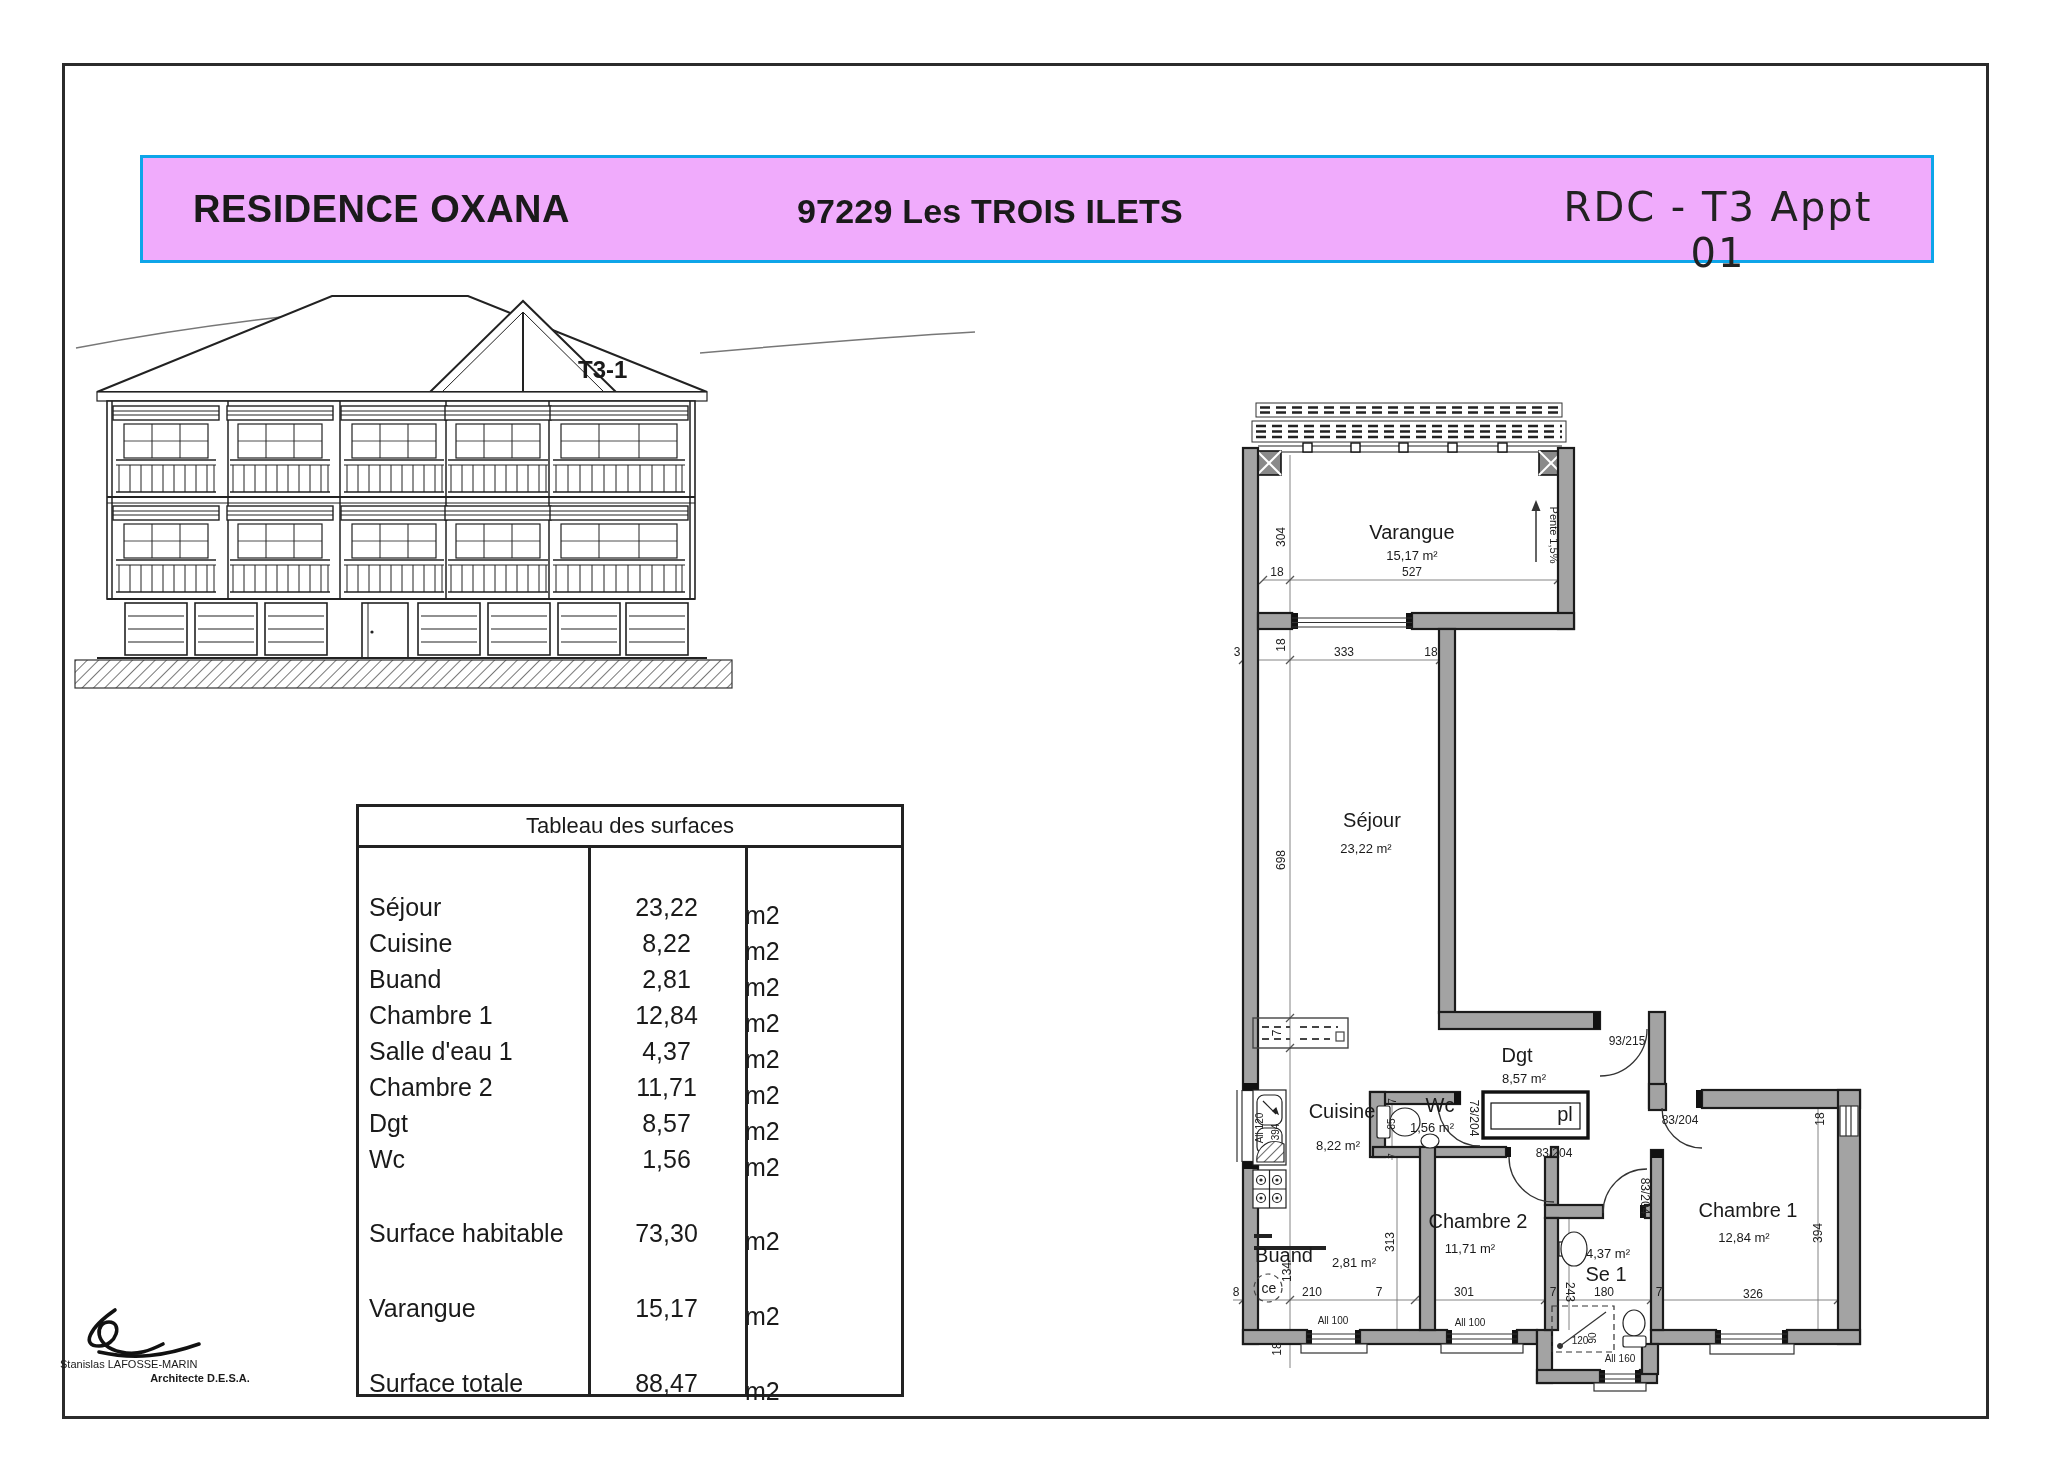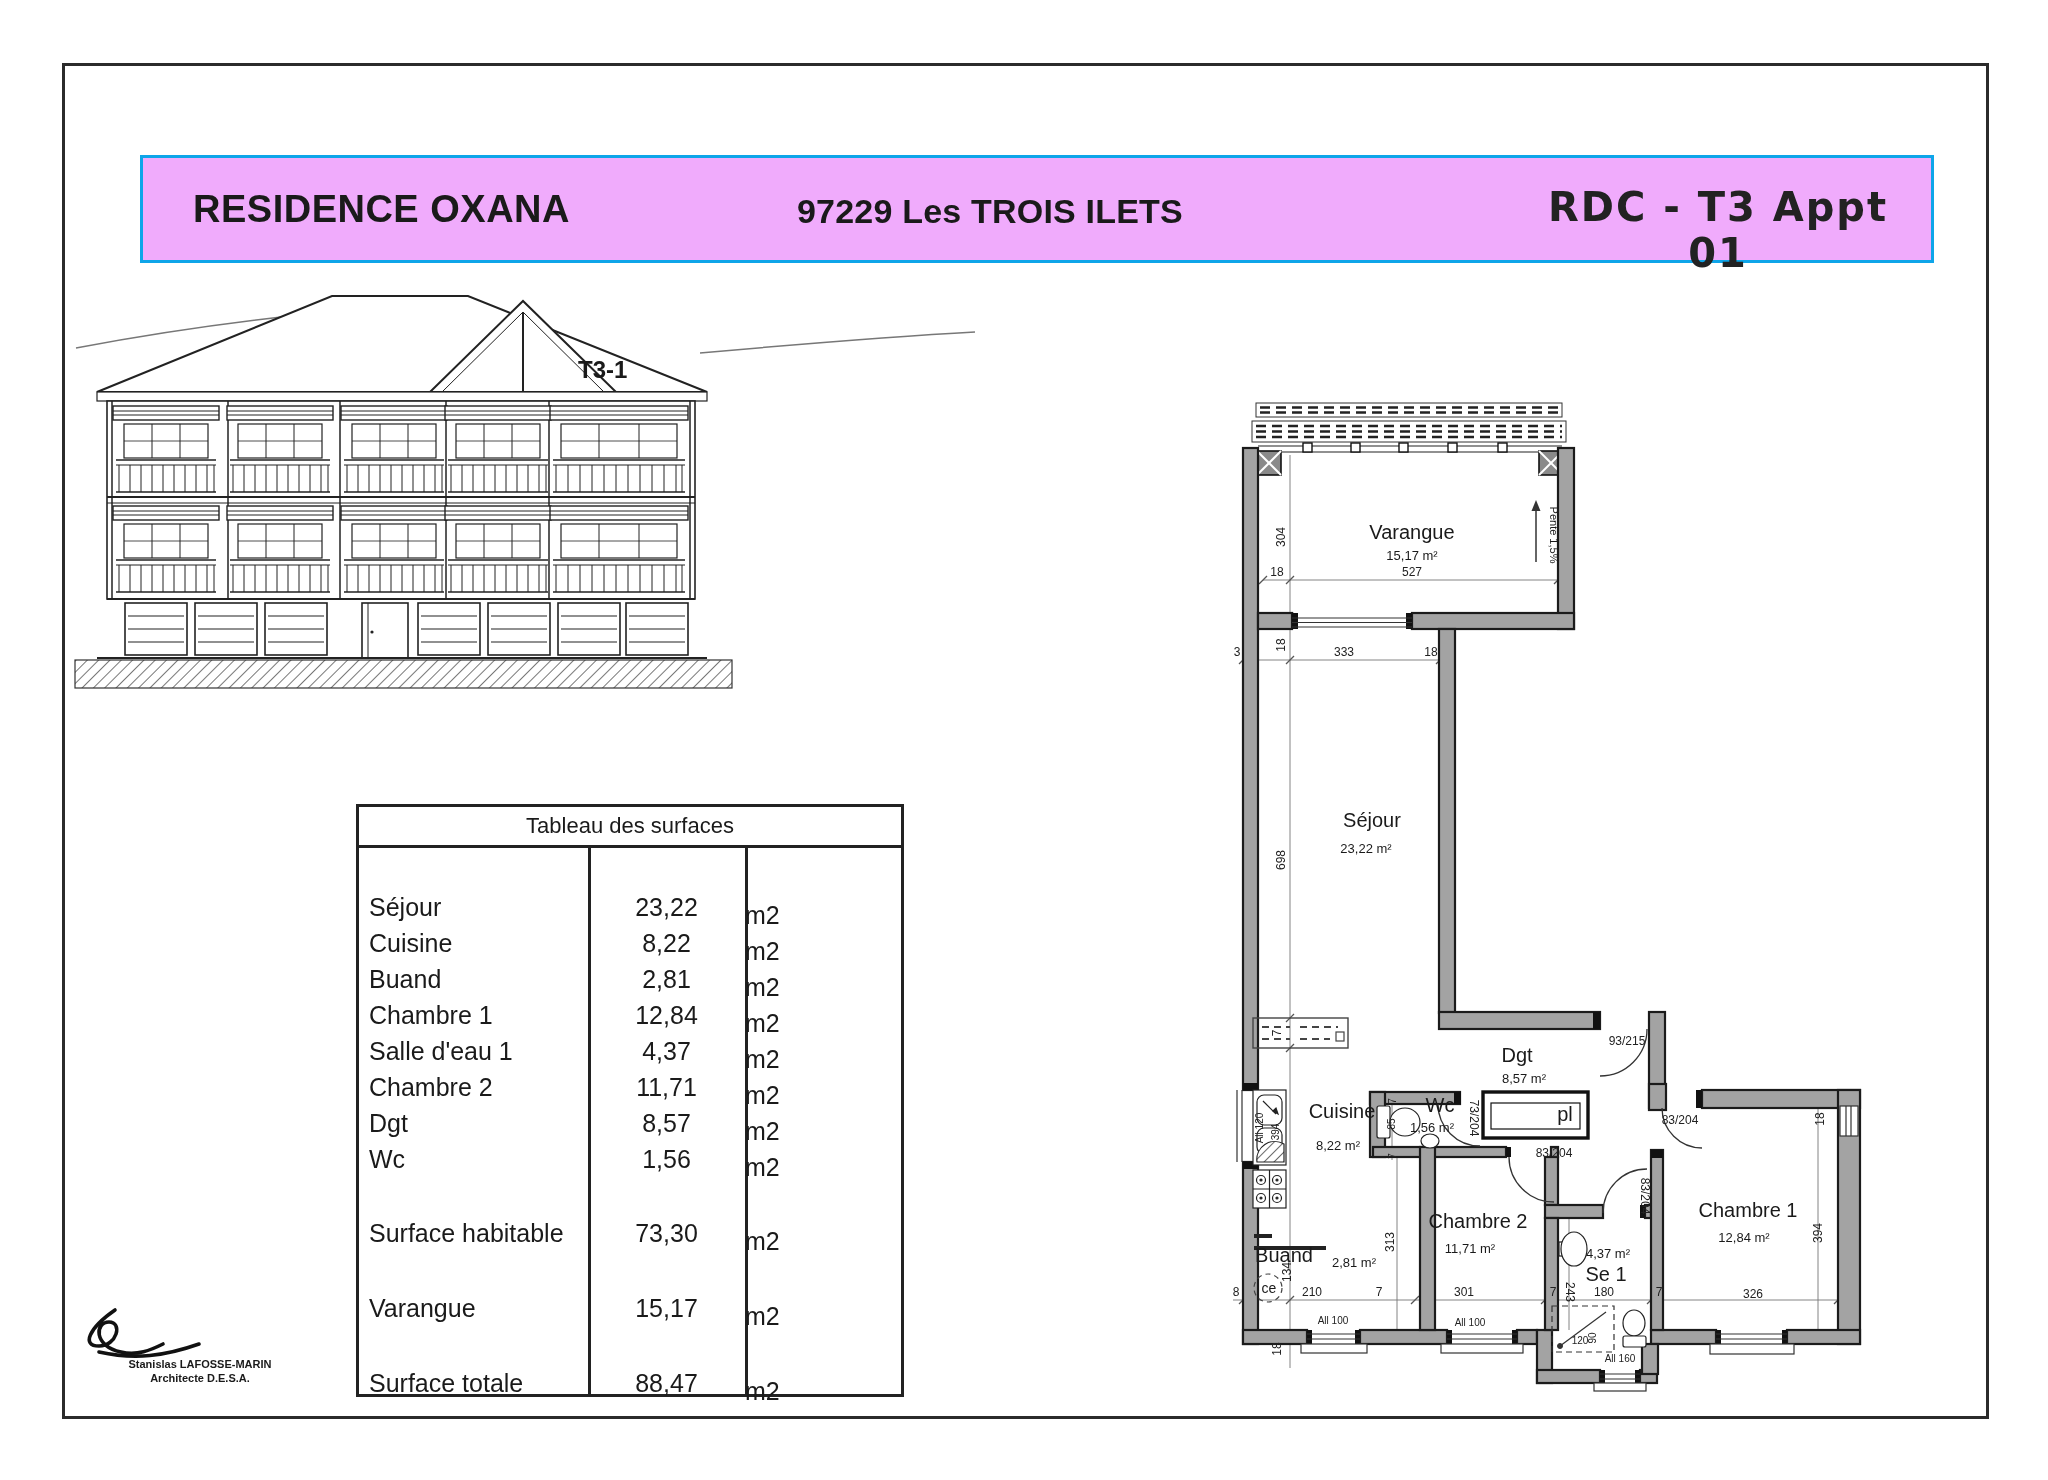--- a/index.html
+++ b/index.html
@@ -12,36 +12,36 @@
     border:3px solid #2b2b2b;
   }
   
   .header-box{
     position:absolute;left:140px;top:155px;width:1788px;height:102px;
     border:3px solid #0ea5e9;background:#f0abfc;
   }
   .h-residence{position:absolute;left:50px;top:30px;font-size:38px;font-weight:bold;letter-spacing:.5px;}
   .h-address{position:absolute;left:654px;top:34px;font-size:34px;font-weight:bold;letter-spacing:.2px;}
   .h-ref{position:absolute;left:1390px;top:26px;width:370px;text-align:center;
-    font-family:"DejaVu Sans",sans-serif;font-weight:bold;font-size:40px;letter-spacing:2px;color:#222;}
+    font-family:"DejaVu Sans",sans-serif;font-weight:normal;font-size:40px;letter-spacing:2px;color:#222;}
   
   .surf-table{
     position:absolute;left:356px;top:804px;width:542px;height:587px;
     border:3px solid #222;background:#fff;font-size:25px;
   }
   .surf-title{position:absolute;left:0;top:6px;width:100%;text-align:center;font-size:22px;}
   .surf-head-line{position:absolute;left:0;top:38px;width:100%;height:0;border-top:3px solid #222;}
   .surf-col1{position:absolute;left:229px;top:38px;bottom:0;width:0;border-left:3px solid #222;}
   .surf-col2{position:absolute;left:386px;top:38px;bottom:0;width:0;border-left:3px solid #222;}
   .surf-row{position:absolute;left:0;width:100%;height:34px;}
   .surf-row .lab{position:absolute;left:10px;top:0;}
   .surf-row .val{position:absolute;left:229px;top:0;width:157px;text-align:center;}
   .surf-row .unit{position:absolute;left:386px;top:8px;width:150px;text-align:left;}
   
-  .sig-name{position:absolute;left:60px;top:1358px;width:280px;text-align:center;font-size:11px;font-weight:bold;}
+  .sig-name{position:absolute;left:60px;top:1358px;width:280px;text-align:left;font-size:11px;font-weight:normal;}
   .sig-title{position:absolute;left:60px;top:1372px;width:280px;text-align:center;font-size:11px;font-weight:bold;}
   svg{position:absolute;}
   svg text{font-family:"Liberation Sans",sans-serif;fill:#1a1a1a;}
   .room-name{font-size:20px;}
   .room-area{font-size:13px;}
   .dim{font-size:12px;fill:#222;}
   .dim-sm{font-size:10px;fill:#222;}
   .door-lab{font-size:12px;fill:#222;}
 </style>
 </head>

